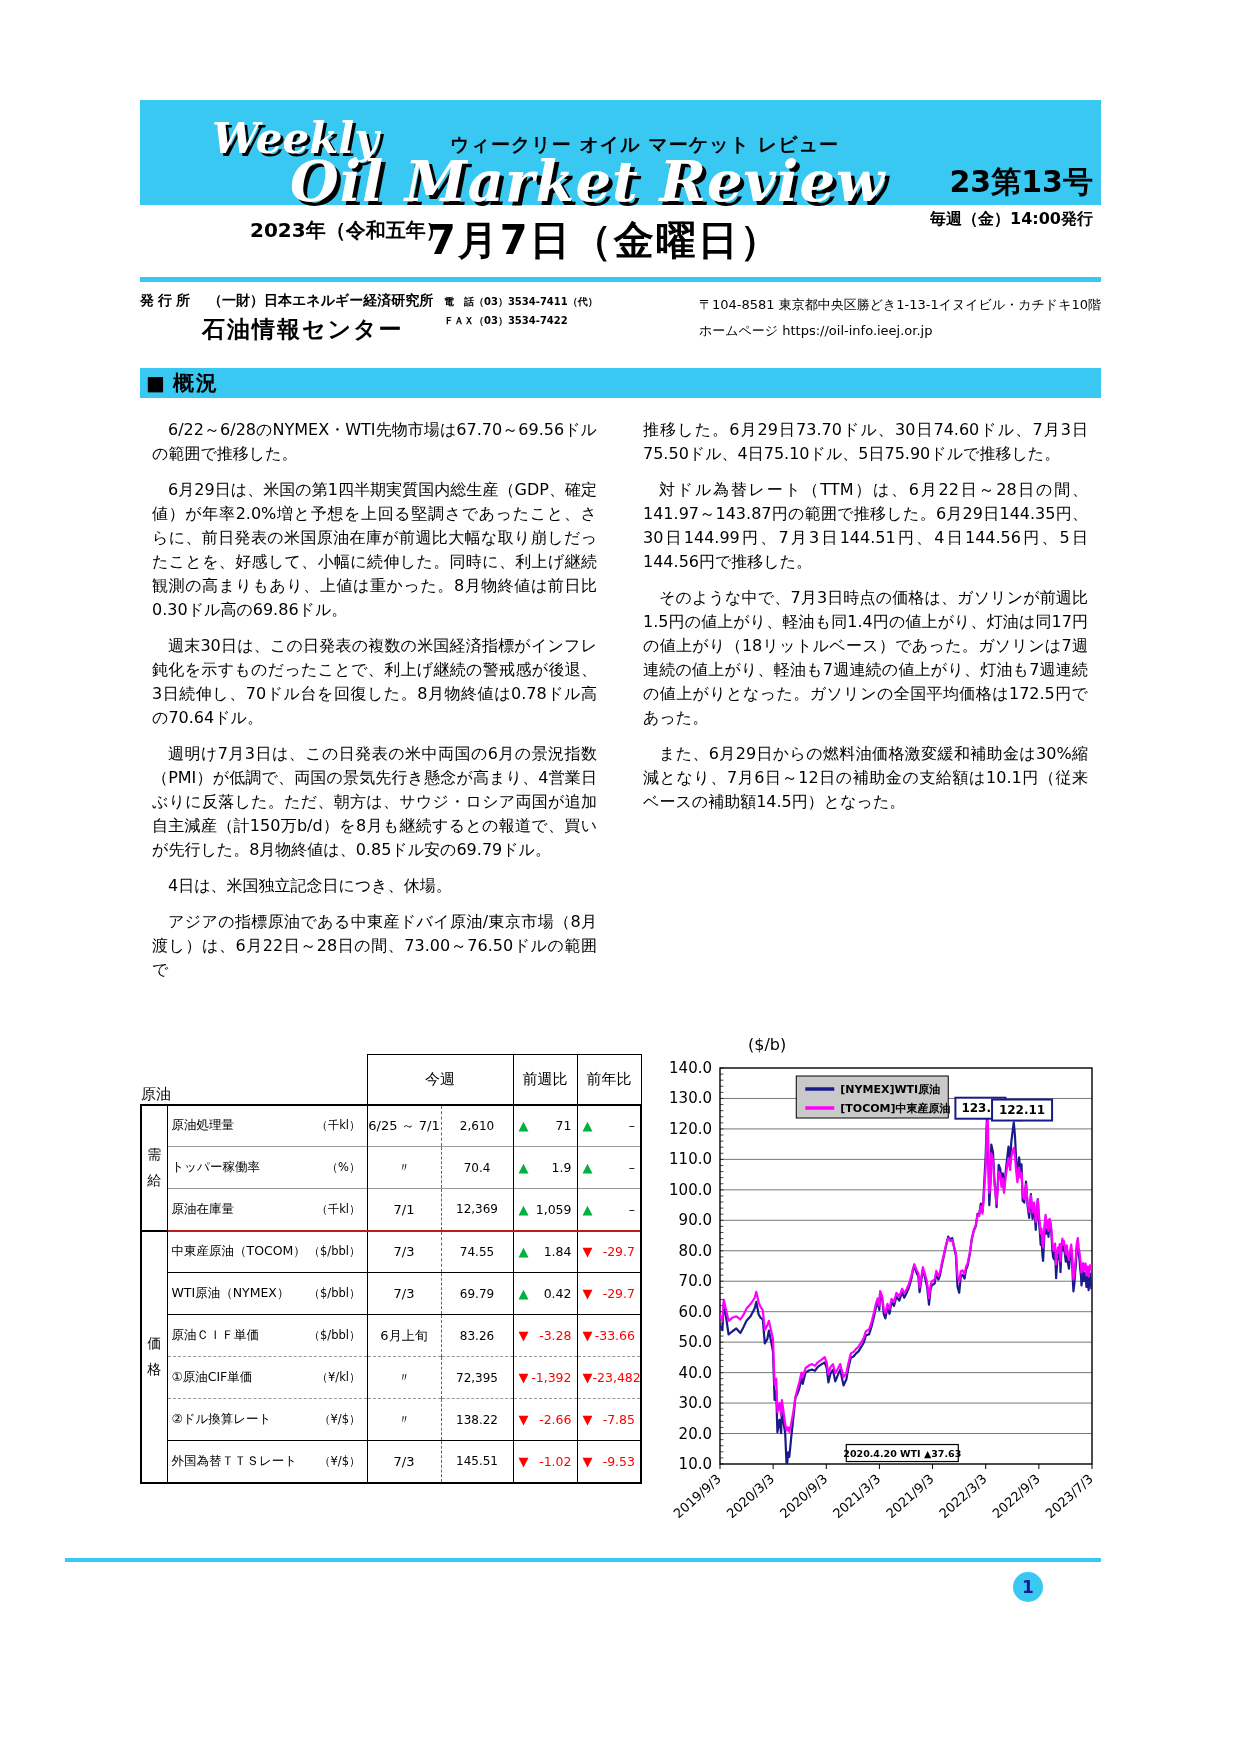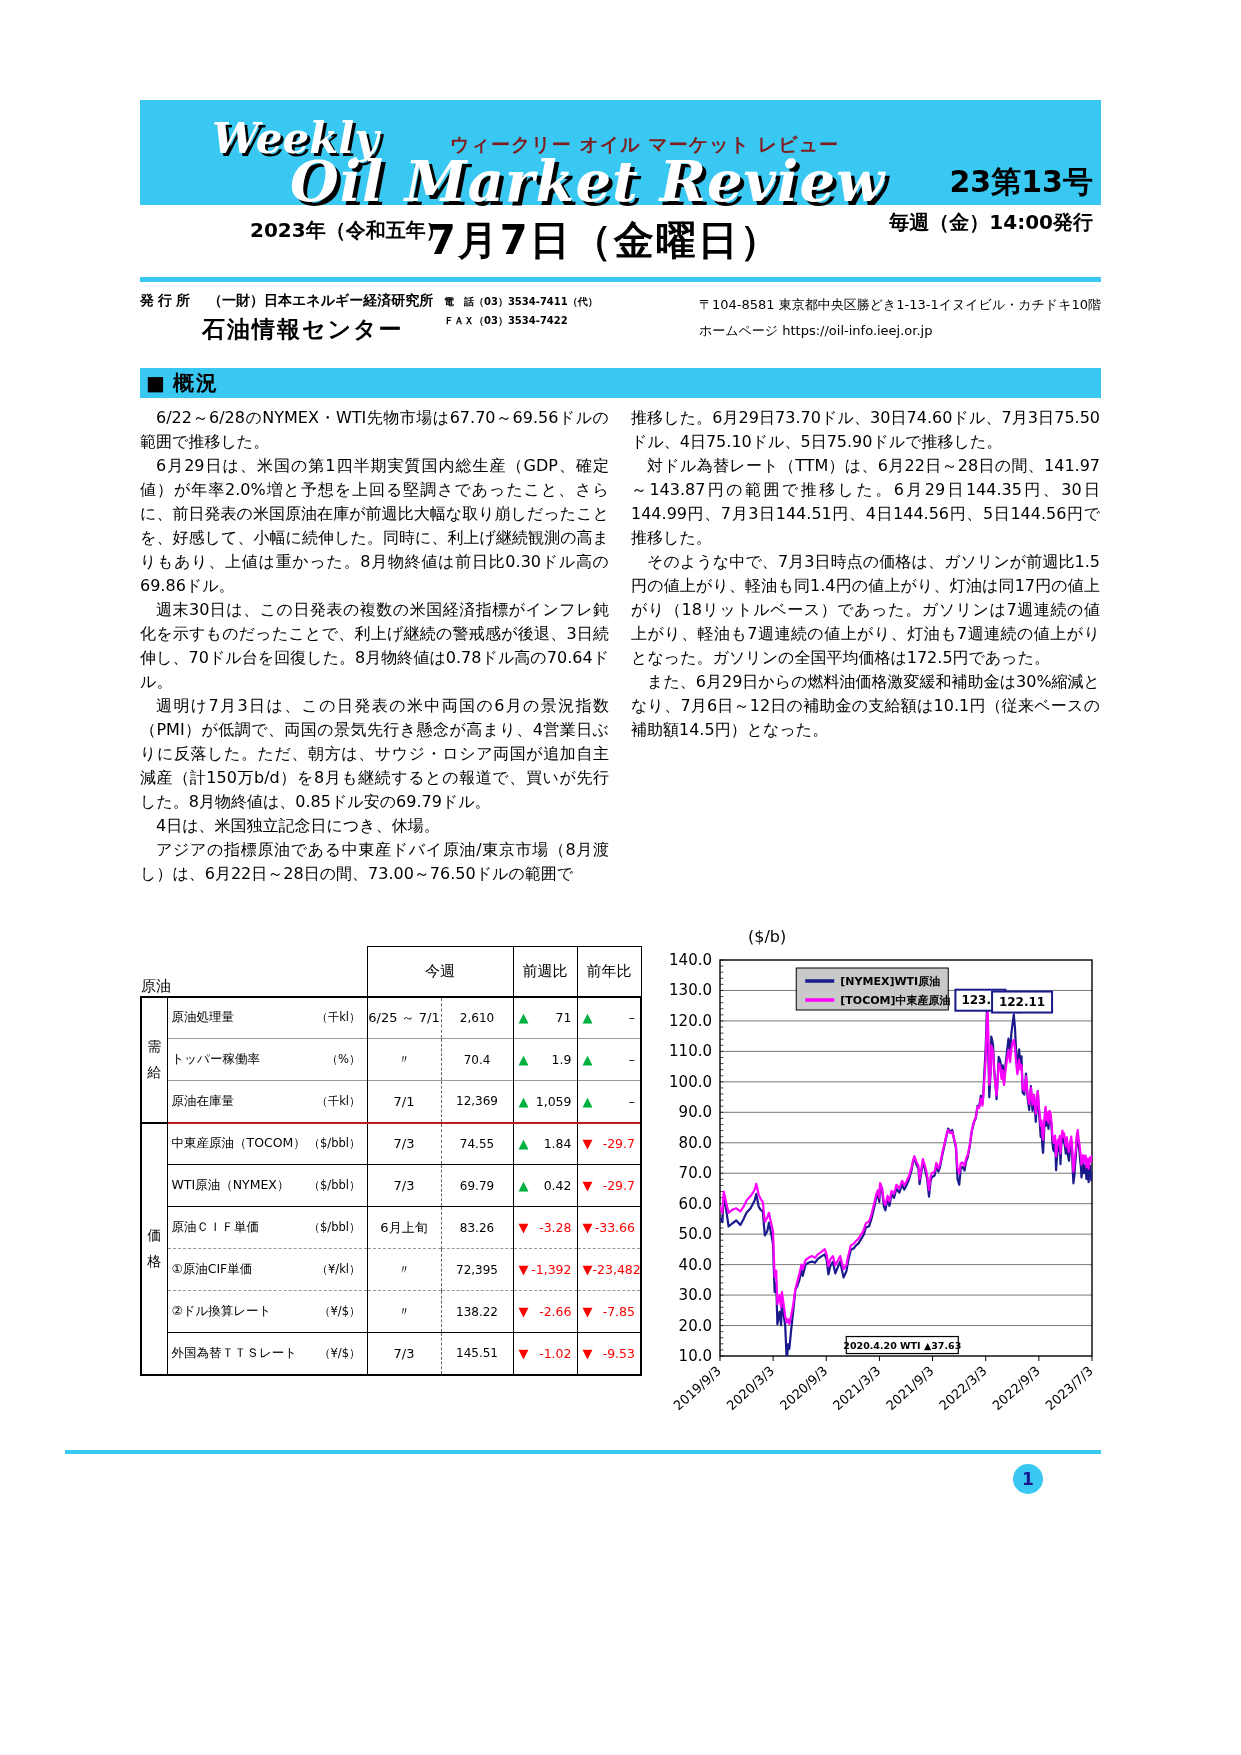--- a/index.html
+++ b/index.html
@@ -5,50 +5,50 @@
   html,body{margin:0;padding:0;background:#ffffff;}
   body{width:1241px;height:1755px;overflow:hidden;color:#000;
        font-family:"DejaVu Sans","Liberation Sans",sans-serif;}
   .content{padding:100px 140px 0 140px;width:961px;}
 
   
   .banner{position:relative;height:105px;background:var(--cyan,#38c8f2);}
   .weekly{position:absolute;left:72px;top:14px;font-family:"DejaVu Serif","Liberation Serif",serif;
           font-style:italic;font-weight:bold;font-size:42px;color:#fff;
           text-shadow:3px 3px 0 #000;}
-  .katakana{position:absolute;left:310px;top:32px;font-size:19px;font-weight:bold;color:#7f1d1d;letter-spacing:1px;}
+  .katakana{position:absolute;left:310px;top:32px;font-size:19px;font-weight:bold;color:#000000;letter-spacing:1px;}
   .maintitle{position:absolute;left:150px;top:48px;font-family:"DejaVu Serif","Liberation Serif",serif;
           font-style:italic;font-weight:bold;font-size:56px;color:#fff;
           text-shadow:4px 4px 0 #000;letter-spacing:1px;white-space:nowrap;}
   .issue{position:absolute;right:8px;top:62px;font-size:30px;font-weight:bold;color:#000;}
 
   
   .daterow{position:relative;height:72px;}
   .yearlabel{position:absolute;left:110px;top:12px;font-size:20px;font-weight:bold;}
   .bigdate{position:absolute;left:288px;top:8px;font-size:40px;font-weight:bold;letter-spacing:2px;}
-  .pubnote{position:absolute;right:8px;top:4px;font-size:20px;font-weight:bold;}
+  .pubnote{position:absolute;right:8px;top:4px;font-size:16px;font-weight:bold;}
   .cyanrule{height:5px;background:var(--cyan,#38c8f2);}
 
   
   .pubrow{display:flex;margin-top:10px;height:68px;}
   .pub-left{width:280px;}
   .pub-left .l1{font-size:14px;font-weight:bold;white-space:nowrap;}
   .pub-left .l1 .shozo{letter-spacing:4px;margin-right:14px;}
   .pub-left .l2{font-size:23px;font-weight:bold;letter-spacing:2px;margin:4px 0 0 62px;}
   .pub-mid{width:240px;margin-left:24px;font-size:10px;font-weight:bold;line-height:1.9;white-space:nowrap;}
   .pub-right{margin-left:30px;font-size:13px;font-weight:normal;line-height:2.0;white-space:nowrap;}
 
   
   .secheader{margin-top:8px;height:30px;background:var(--cyan,#38c8f2);
              display:flex;align-items:center;padding-left:6px;}
   .secheader .sq{font-size:20px;line-height:1;margin-right:8px;}
   .secheader .st{font-size:21px;font-weight:bold;letter-spacing:2px;}
   .cols{display:flex;gap:22px;margin-top:8px;}
   .col{width:469px;font-size:16px;line-height:1.5;text-align:justify;}
-  .col p{margin:0;text-indent:1em;}
+  .col p{margin:12px;text-indent:1em;}
   .col p.noindent{text-indent:0;}
 
   
   .bottom{display:flex;margin-top:34px;}
   .tablewrap{width:505px;margin-top:26px;}
   table.crude{border-collapse:collapse;width:500px;table-layout:fixed;}
   table.crude td,table.crude th{padding:0;font-weight:normal;}
   th.corner{width:226px;text-align:left;vertical-align:bottom;font-size:15px;padding-left:2px;padding-bottom:6px;}
   th.hbox{border:1.5px solid #000;font-size:15px;height:48px;vertical-align:middle;}
   td.groupcell{border-left:2px solid #000;border-right:1.5px solid #000;border-bottom:2px solid #000;

